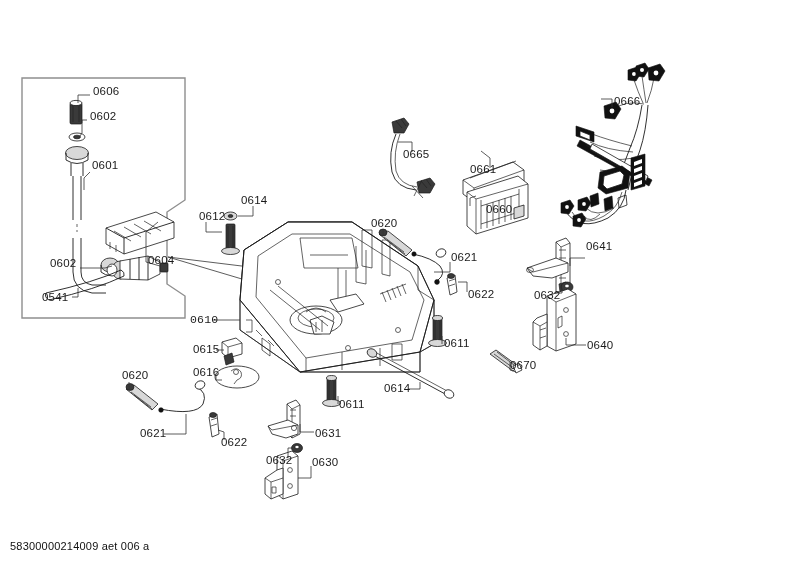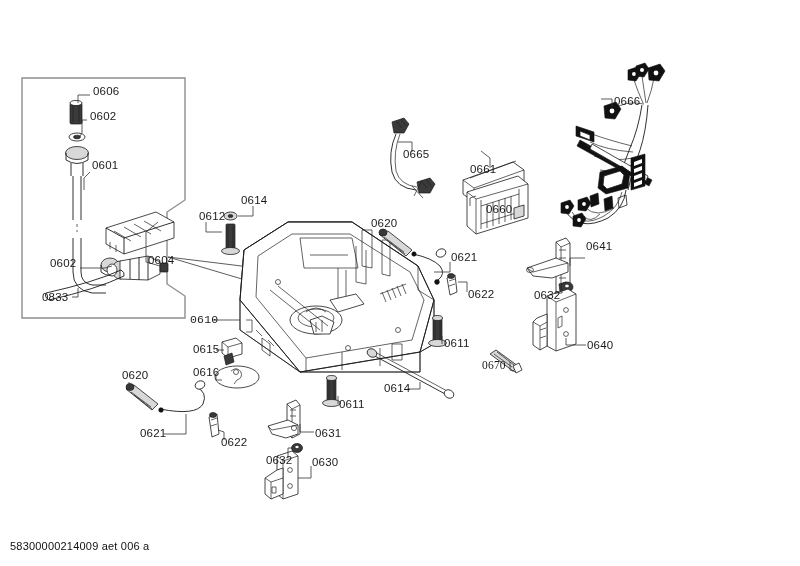--- a/index.html
+++ b/index.html
@@ -438,21 +438,21 @@
       <path class="ln-lead" d="M481,151 L490,158 L490,168"></path>
       <path class="ln-lead" d="M470,206 L470,198 L476,196"></path>
     </g>
   </svg>
 
   <div class="callout-label" style="left:93px; top:86px;">0606</div>
   <div class="callout-label" style="left:90px; top:111px;">0602</div>
   <div class="callout-label" style="left:92px; top:160px;">0601</div>
   <div class="callout-label" style="left:148px;top:255px;">0604</div>
   <div class="callout-label" style="left:50px; top:258px;">0602</div>
-  <div class="callout-label" style="left:42px; top:292px;">0833</div>
+  <div class="callout-label" style="left:42px; top:292px;">0541</div>
 
   <div class="callout-label" style="left:241px;top:195px;">0614</div>
   <div class="callout-label" style="left:199px;top:211px;">0612</div>
   <div class="callout-label" style="left:371px;top:218px;">0620</div>
   <div class="callout-label" style="left:451px;top:252px;">0621</div>
   <div class="callout-label" style="left:468px;top:289px;">0622</div>
   <div class="callout-label" style="left:190px;top:314px;font-family:Liberation Mono, monospace;">0610</div>
   <div class="callout-label" style="left:444px;top:338px;">0611</div>
   <div class="callout-label" style="left:193px;top:344px;">0615</div>
   <div class="callout-label" style="left:193px;top:367px;">0616</div>
@@ -461,21 +461,21 @@
   <div class="callout-label" style="left:122px;top:370px;">0620</div>
   <div class="callout-label" style="left:140px;top:428px;">0621</div>
   <div class="callout-label" style="left:221px;top:437px;">0622</div>
   <div class="callout-label" style="left:315px;top:428px;">0631</div>
   <div class="callout-label" style="left:266px;top:455px;">0632</div>
   <div class="callout-label" style="left:312px;top:457px;">0630</div>
 
   <div class="callout-label" style="left:586px;top:241px;text-align:center;">0641</div>
   <div class="callout-label" style="left:534px;top:290px;">0632</div>
   <div class="callout-label" style="left:587px;top:340px;">0640</div>
-  <div class="callout-label" style="left:482px;top:360px;font-family:Liberation Serif, serif;">0670</div>
+  <div class="callout-label" style="left:510px;top:360px;">0670</div>
 
   <div class="callout-label" style="left:581px;top:96px;margin-left:33px;">0666</div>
   <div class="callout-label" style="left:403px;top:149px;">0665</div>
   <div class="callout-label" style="left:470px;top:140px;margin-top:24px;">0661</div>
   <div class="callout-label" style="left:450px;top:204px;margin-left:36px;">0660</div>
 
   <div id="footer-caption">58300000214009 aet 006 a</div>
 
 </div>
 

